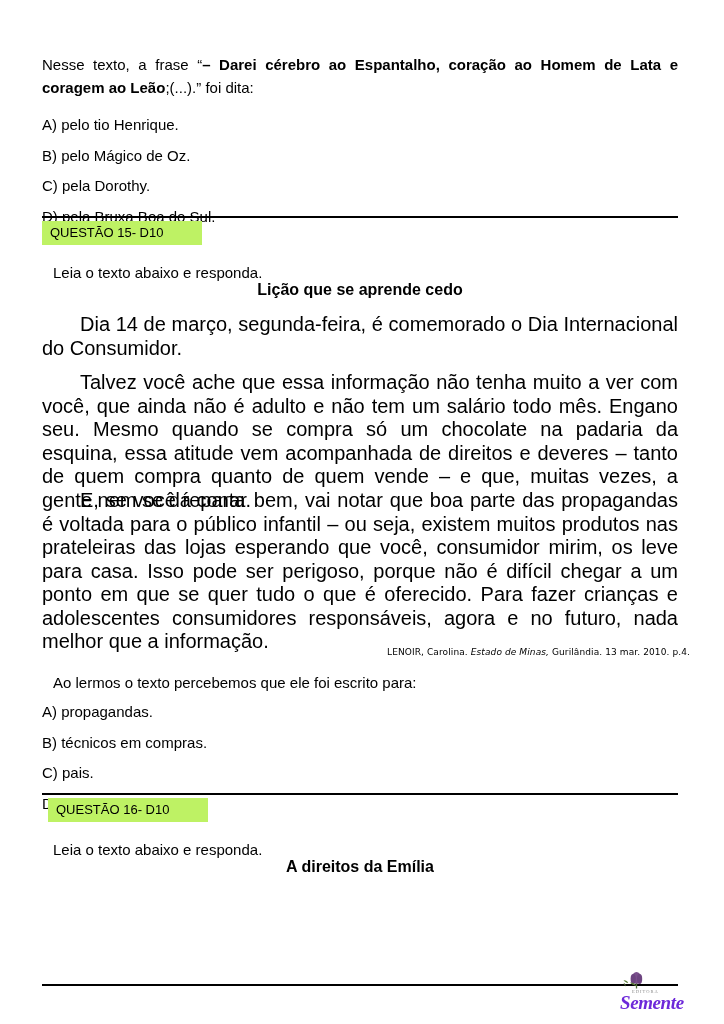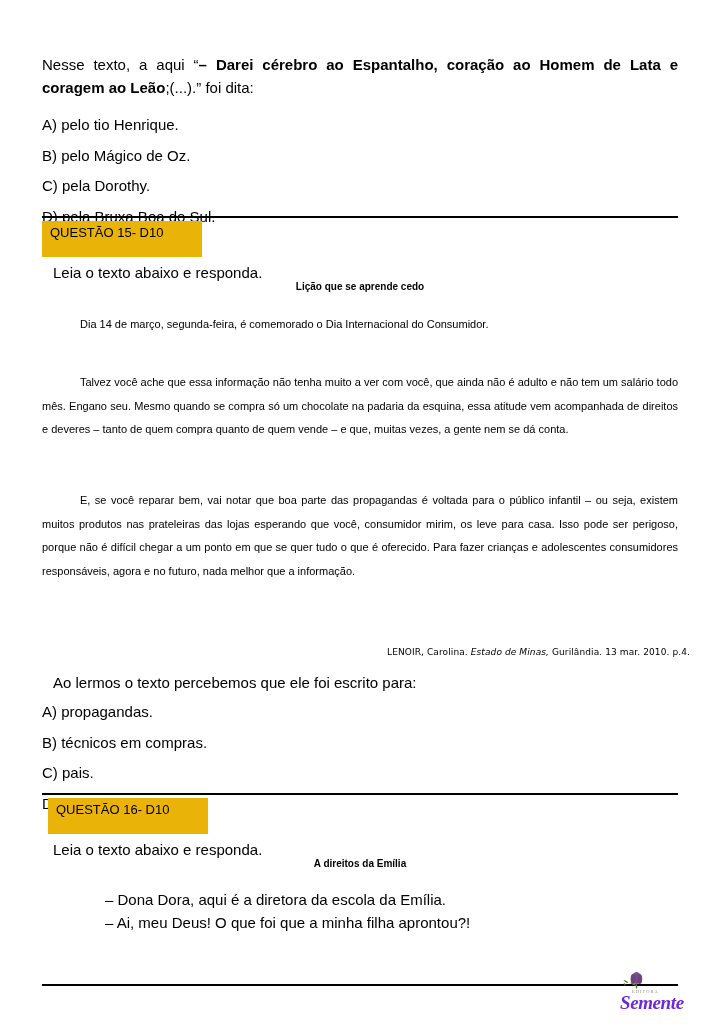--- a/index.html
+++ b/index.html
@@ -43,28 +43,28 @@
     margin-top: 8px;
   }
 
   .instr {
     font-size: 15px;
     line-height: 22.5px;
     margin: 11px;
   }
 
   .doc-title {
-    font-size: 10px;
+    font-size: 16px;
     font-weight: bold;
     text-align: center;
     margin: 0;
   }
 
   .para {
-    font-size: 11px;
+    font-size: 20px;
     line-height: 23.5px;
     text-align: justify;
     text-indent: 38px;
     margin: 0;
   }
 
   .source {
     font-size: 9px;
     line-height: 12px;
     text-align: right;
@@ -82,24 +82,24 @@
   }
 
   
   .qrule {
     height: 0;
     border-top: 2px solid #000000;
     width: 636px;
   }
   .qband {
     display: inline-block;
-    background: #eab308;
+    background: #bef264;
     font-size: 13px;
     line-height: 24px;
-    padding: 0 10px 12px 8px;
+    padding: 0 10px 0 8px;
     min-width: 160px;
     box-sizing: border-box;
   }
 
   .footrule {
     height: 0;
     border-top: 2px solid #000000;
     width: 636px;
   }
 
@@ -152,21 +152,21 @@
   #instr-q16     { position: absolute; left: 0;  top: 828px; width: 636px; }
   #title-q16     { position: absolute; left: 0;  top: 858px; width: 636px; }
   #dlg-q16       { position: absolute; left: 0;  top: 888px; width: 636px; }
   #rule-foot     { position: absolute; left: 0;  top: 984px; }
 </style>
 </head>
 <body>
 
 <div class="page">
 
-  <p class="stem" id="stem-q14"><span>Nesse texto, a aqui “</span><b>– Darei cérebro ao Espantalho, coração ao Homem de Lata e coragem ao Leão</b><span>;(...).” foi dita:</span></p>
+  <p class="stem" id="stem-q14"><span>Nesse texto, a frase “</span><b>– Darei cérebro ao Espantalho, coração ao Homem de Lata e coragem ao Leão</b><span>;(...).” foi dita:</span></p>
 
   <ul class="opts" id="opts-q14">
     <li>A) pelo tio Henrique.</li>
     <li>B) pelo Mágico de Oz.</li>
     <li>C) pela Dorothy.</li>
     <li>D) pela Bruxa Boa do Sul.</li>
   </ul>
 
   <div class="qrule" id="rule-q15"></div>
   <div id="band-q15">
@@ -192,24 +192,20 @@
   </ul>
 
   <div class="qrule" id="rule-q16"></div>
   <div id="band-q16">
     <span class="qband">QUESTÃO 16- D10</span>
   </div>
 
   <p class="instr" id="instr-q16">Leia o texto abaixo e responda.</p>
   <p class="doc-title" id="title-q16">A direitos da Emília</p>
 
-  <div id="dlg-q16">
-    <p class="dialogue">– Dona Dora, aqui é a diretora da escola da Emília.</p>
-    <p class="dialogue">– Ai, meu Deus! O que foi que a minha filha aprontou?!</p>
-  </div>
 
   <div class="footrule" id="rule-foot"></div>
 
   <div class="logo">
     <svg class="logo-mark" width="24" height="22" viewBox="0 0 24 22">
       <ellipse cx="14.5" cy="8" rx="4.6" ry="6" fill="#7a4f8c"></ellipse>
       <ellipse cx="11.2" cy="9" rx="2.6" ry="5" fill="#6d4480"></ellipse>
       <ellipse cx="17.6" cy="9" rx="2.6" ry="5" fill="#6d4480"></ellipse>
       <path d="M14.5 13.5 L14.5 18.5" stroke="#4c6b34" stroke-width="1.3" fill="none"></path>
       <path d="M14.5 16 C11 15.4 9 14 8 12.6 C10.6 12.5 13 13.6 14.5 16 Z" fill="#5c7d3a"></path>

